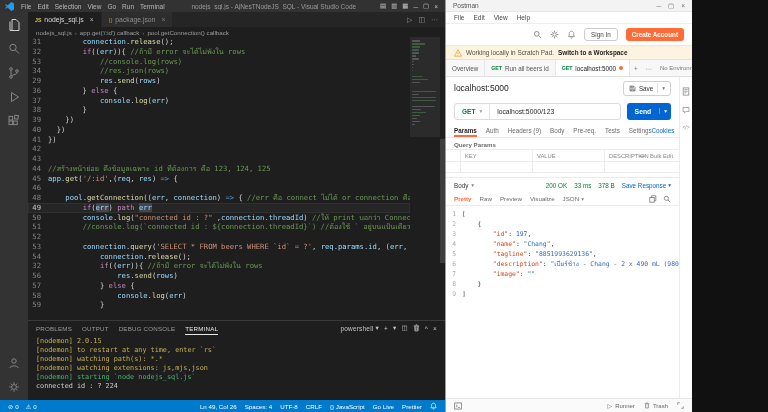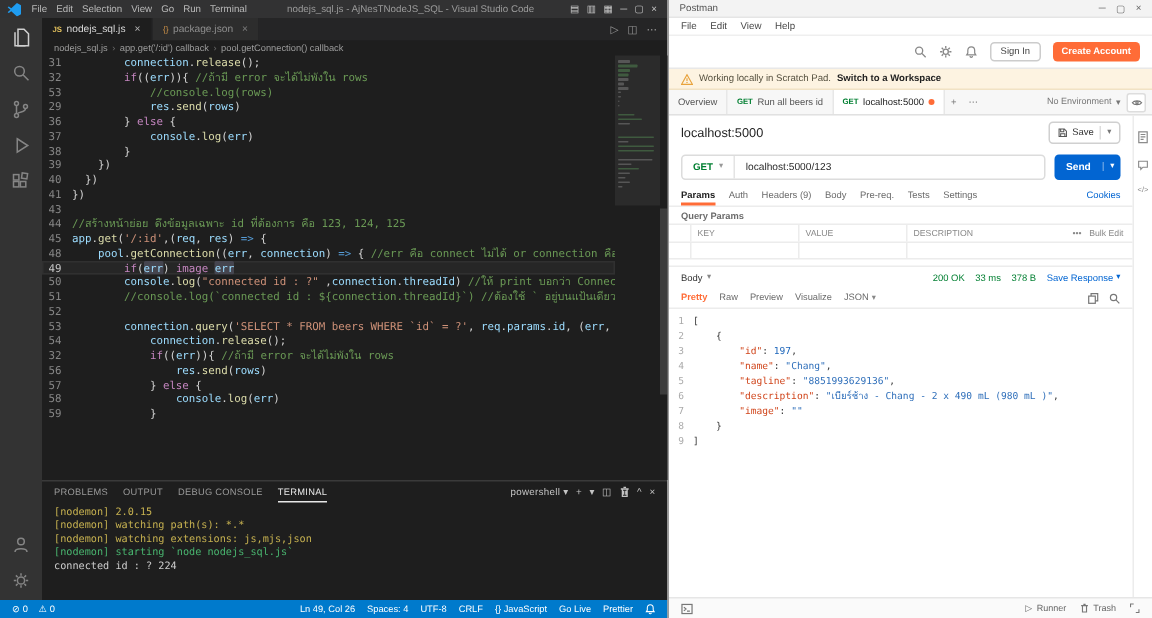--- a/index.html
+++ b/index.html
@@ -1,17 +1,17 @@
 <!DOCTYPE html>
 <html><head>
 <meta charset="utf-8">
 <style>
   *{margin:0;padding:0;box-sizing:border-box}
   html,body{width:768px;height:412px;overflow:hidden;background:#111;font-family:"Liberation Sans","DejaVu Sans",sans-serif}
-  .screen{display:flex;width:768px;height:412px;overflow:hidden}
+  .screen{display:flex;width:692px;height:412px;overflow:hidden}
   svg{display:block}
 
   
   .vscode{width:445px;flex:none;display:flex;flex-direction:column;background:#1e1e1e;color:#ccc}
   .vs-titlebar{height:12px;flex:none;background:#323233;display:flex;align-items:center;font-size:6.5px;color:#b8b8b8;padding:0 4px;gap:1px}
   .vs-logo{width:9px;height:9px;margin:0 3px 0 1px;flex:none}
   .vs-menus{display:flex}
   .vs-menu{padding:0 3px;white-space:nowrap}
   .vs-title{flex:1;text-align:center;white-space:nowrap;overflow:hidden;text-overflow:ellipsis;color:#9a9a9a;padding:0 4px}
   .vs-winctl{display:flex;gap:5px;font-size:6.5px;color:#c7c7c7;padding-right:3px;align-items:center}
@@ -217,32 +217,35 @@
             <span class="bc-sep">›</span>
             <span class="bc-item">app.get('/:id') callback</span>
             <span class="bc-sep">›</span>
             <span class="bc-item">pool.getConnection() callback</span>
           </div>
         <div class="editor">
           <div class="code-lines">
               <div class="cl"><span class="num">31</span><span class="lc"><span class="seg-pl">        </span><span class="seg-v">connection</span><span class="seg-pl">.</span><span class="seg-f">release</span><span class="seg-pl">();</span></span></div>
               <div class="cl"><span class="num">32</span><span class="lc"><span class="seg-pl">        </span><span class="seg-k">if</span><span class="seg-pl">((</span><span class="seg-v">err</span><span class="seg-pl">)){ </span><span class="seg-c">//ถ้ามี error จะได้ไม่พังใน rows</span></span></div>
               <div class="cl"><span class="num">53</span><span class="lc"><span class="seg-pl">            </span><span class="seg-c">//console.log(rows)</span></span></div>
+              <div class="cl"><span class="num">34</span><span class="lc"><span class="seg-pl">            </span><span class="seg-c">//res.json(rows)</span></span></div>
               <div class="cl"><span class="num">29</span><span class="lc"><span class="seg-pl">            </span><span class="seg-v">res</span><span class="seg-pl">.</span><span class="seg-f">send</span><span class="seg-pl">(</span><span class="seg-v">rows</span><span class="seg-pl">)</span></span></div>
               <div class="cl"><span class="num">36</span><span class="lc"><span class="seg-pl">        } </span><span class="seg-k">else</span><span class="seg-pl"> {</span></span></div>
               <div class="cl"><span class="num">37</span><span class="lc"><span class="seg-pl">            </span><span class="seg-v">console</span><span class="seg-pl">.</span><span class="seg-f">log</span><span class="seg-pl">(</span><span class="seg-v">err</span><span class="seg-pl">)</span></span></div>
               <div class="cl"><span class="num">38</span><span class="lc"><span class="seg-pl">        }</span></span></div>
               <div class="cl"><span class="num">39</span><span class="lc"><span class="seg-pl">    })</span></span></div>
               <div class="cl"><span class="num">40</span><span class="lc"><span class="seg-pl">  })</span></span></div>
               <div class="cl"><span class="num">41</span><span class="lc"><span class="seg-pl">})</span></span></div>
+              <div class="cl"><span class="num">42</span><span class="lc"></span></div>
               <div class="cl"><span class="num">43</span></div>
               <div class="cl"><span class="num">44</span><span class="lc"><span class="seg-c">//สร้างหน้าย่อย ดึงข้อมูลเฉพาะ id ที่ต้องการ คือ 123, 124, 125</span></span></div>
               <div class="cl"><span class="num">45</span><span class="lc"><span class="seg-v">app</span><span class="seg-pl">.</span><span class="seg-f">get</span><span class="seg-pl">(</span><span class="seg-s">'/:id'</span><span class="seg-pl">,(</span><span class="seg-v">req</span><span class="seg-pl">, </span><span class="seg-v">res</span><span class="seg-pl">) </span><span class="seg-k2">=&gt;</span><span class="seg-pl"> {</span></span></div>
+              <div class="cl"><span class="num">46</span><span class="lc"></span></div>
               <div class="cl"><span class="num">48</span><span class="lc"><span class="seg-pl">    </span><span class="seg-v">pool</span><span class="seg-pl">.</span><span class="seg-f">getConnection</span><span class="seg-pl">((</span><span class="seg-v">err</span><span class="seg-pl">, </span><span class="seg-v">connection</span><span class="seg-pl">) </span><span class="seg-k2">=&gt;</span><span class="seg-pl"> { </span><span class="seg-c">//err คือ connect ไม่ได้ or connection คือ co</span></span></div>
-              <div class="cl cur"><span class="num">49</span><span class="lc"><span class="seg-pl">        </span><span class="seg-k">if</span><span class="seg-pl">(</span><span class="seg-vh">err</span><span class="seg-pl">) </span><span class="seg-k">image</span><span class="seg-pl"> </span><span class="seg-vh">err</span></span></div>
+              <div class="cl cur"><span class="num">49</span><span class="lc"><span class="seg-pl">        </span><span class="seg-k">if</span><span class="seg-pl">(</span><span class="seg-vh">err</span><span class="seg-pl">) </span><span class="seg-k">path</span><span class="seg-pl"> </span><span class="seg-vh">err</span></span></div>
               <div class="cl"><span class="num">50</span><span class="lc"><span class="seg-pl">        </span><span class="seg-v">console</span><span class="seg-pl">.</span><span class="seg-f">log</span><span class="seg-pl">(</span><span class="seg-s">"connected id : ?"</span><span class="seg-pl"> ,</span><span class="seg-v">connection</span><span class="seg-pl">.</span><span class="seg-v">threadId</span><span class="seg-pl">) </span><span class="seg-c">//ให้ print บอกว่า Connect ได้</span></span></div>
               <div class="cl"><span class="num">51</span><span class="lc"><span class="seg-pl">        </span><span class="seg-c">//console.log(`connected id : ${connection.threadId}`) //ต้องใช้ ` อยู่บนแป้นเดียวกับ</span></span></div>
               <div class="cl"><span class="num">52</span><span class="lc"></span></div>
               <div class="cl"><span class="num">53</span><span class="lc"><span class="seg-pl">        </span><span class="seg-v">connection</span><span class="seg-pl">.</span><span class="seg-f">query</span><span class="seg-pl">(</span><span class="seg-s">'SELECT * FROM beers WHERE `id` = ?'</span><span class="seg-pl">, </span><span class="seg-v">req</span><span class="seg-pl">.</span><span class="seg-v">params</span><span class="seg-pl">.</span><span class="seg-v">id</span><span class="seg-pl">, (</span><span class="seg-v">err</span><span class="seg-pl">, </span></span></div>
               <div class="cl"><span class="num">54</span><span class="lc"><span class="seg-pl">            </span><span class="seg-v">connection</span><span class="seg-pl">.</span><span class="seg-f">release</span><span class="seg-pl">();</span></span></div>
               <div class="cl"><span class="num">32</span><span class="lc"><span class="seg-pl">            </span><span class="seg-k">if</span><span class="seg-pl">((</span><span class="seg-v">err</span><span class="seg-pl">)){ </span><span class="seg-c">//ถ้ามี error จะได้ไม่พังใน rows</span></span></div>
               <div class="cl"><span class="num">56</span><span class="lc"><span class="seg-pl">                </span><span class="seg-v">res</span><span class="seg-pl">.</span><span class="seg-f">send</span><span class="seg-pl">(</span><span class="seg-v">rows</span><span class="seg-pl">)</span></span></div>
               <div class="cl"><span class="num">57</span><span class="lc"><span class="seg-pl">            } </span><span class="seg-k">else</span><span class="seg-pl"> {</span></span></div>
               <div class="cl"><span class="num">58</span><span class="lc"><span class="seg-pl">                </span><span class="seg-v">console</span><span class="seg-pl">.</span><span class="seg-f">log</span><span class="seg-pl">(</span><span class="seg-v">err</span><span class="seg-pl">)</span></span></div>
               <div class="cl"><span class="num">59</span><span class="lc"><span class="seg-pl">            }</span></span></div>
@@ -301,20 +304,21 @@
               <span>◫</span>
               <svg width="7" height="8" viewBox="0 0 8 9" fill="none" stroke="#c4c4c4">
                   <path d="M1 2.2h6M2.2 2.2v5.6h3.6V2.2M3 1h2M3.2 3.6v3M4.8 3.6v3"></path>
                 </svg>
               <span>^</span>
               <span>×</span>
             </span>
           </div>
           <div class="terminal">
               <div class="t-y">[nodemon] 2.0.15</div>
+              <div class="t-y">[nodemon] to restart at any time, enter `rs`</div>
               <div class="t-y">[nodemon] watching path(s): *.*</div>
               <div class="t-y">[nodemon] watching extensions: js,mjs,json</div>
               <div class="t-g">[nodemon] starting `node nodejs_sql.js`</div>
               <div class="t-w">connected id : ? 224</div>
             </div>
         </div>
       </div>
     </div>
 
     <div class="statusbar">

